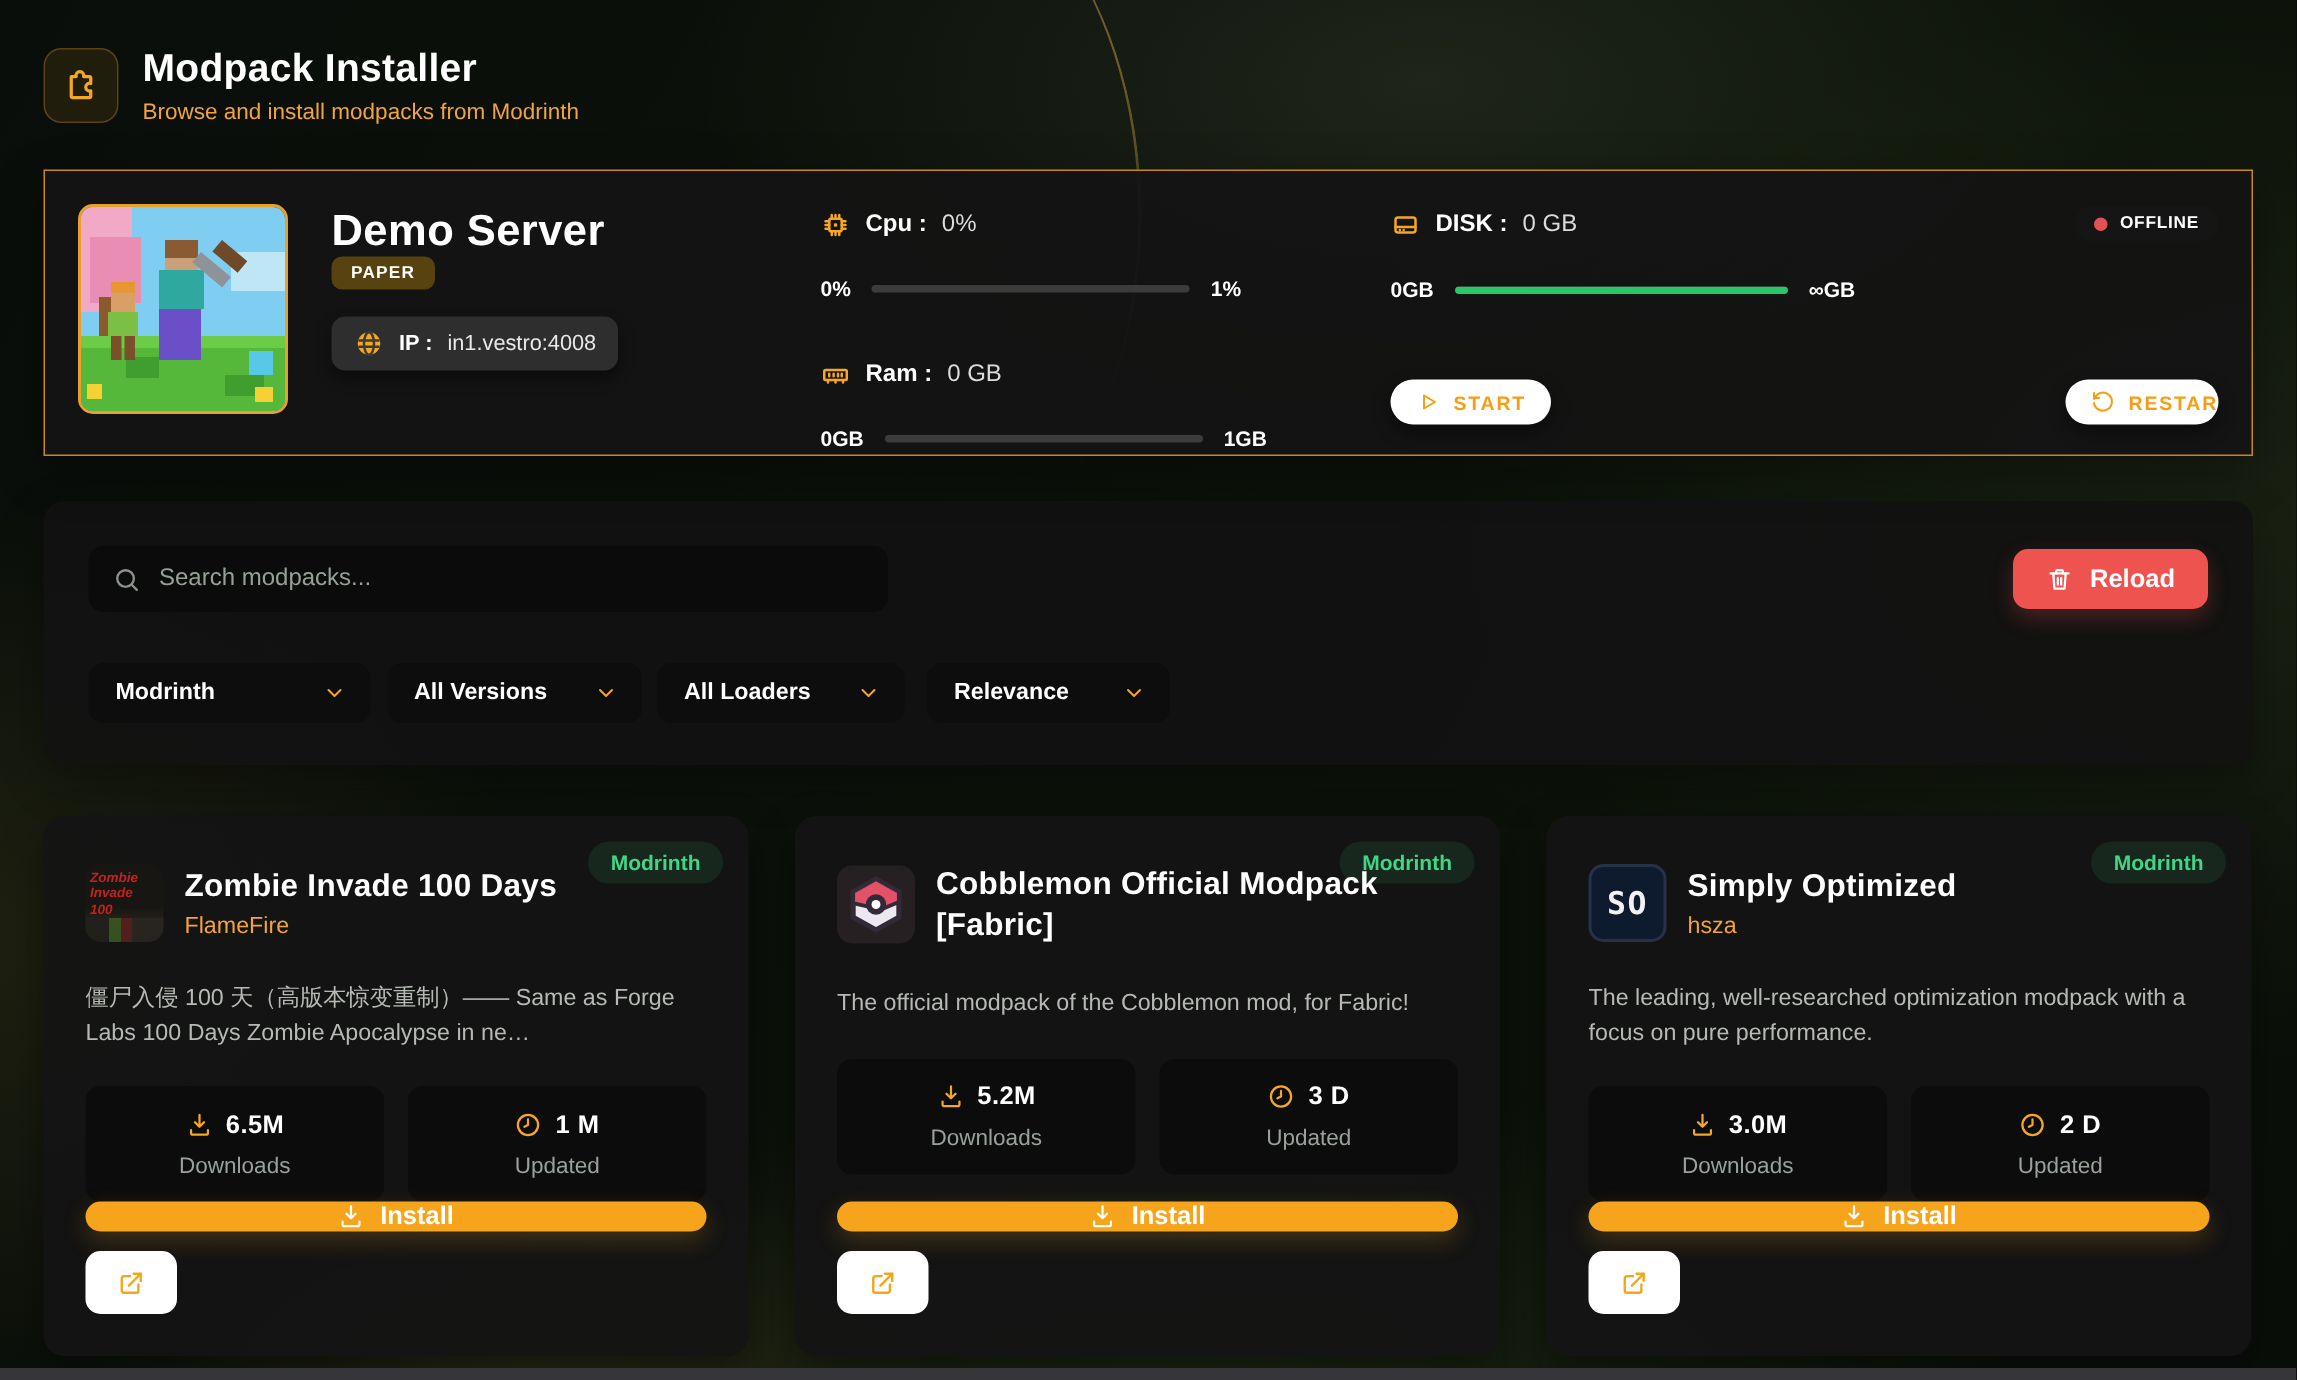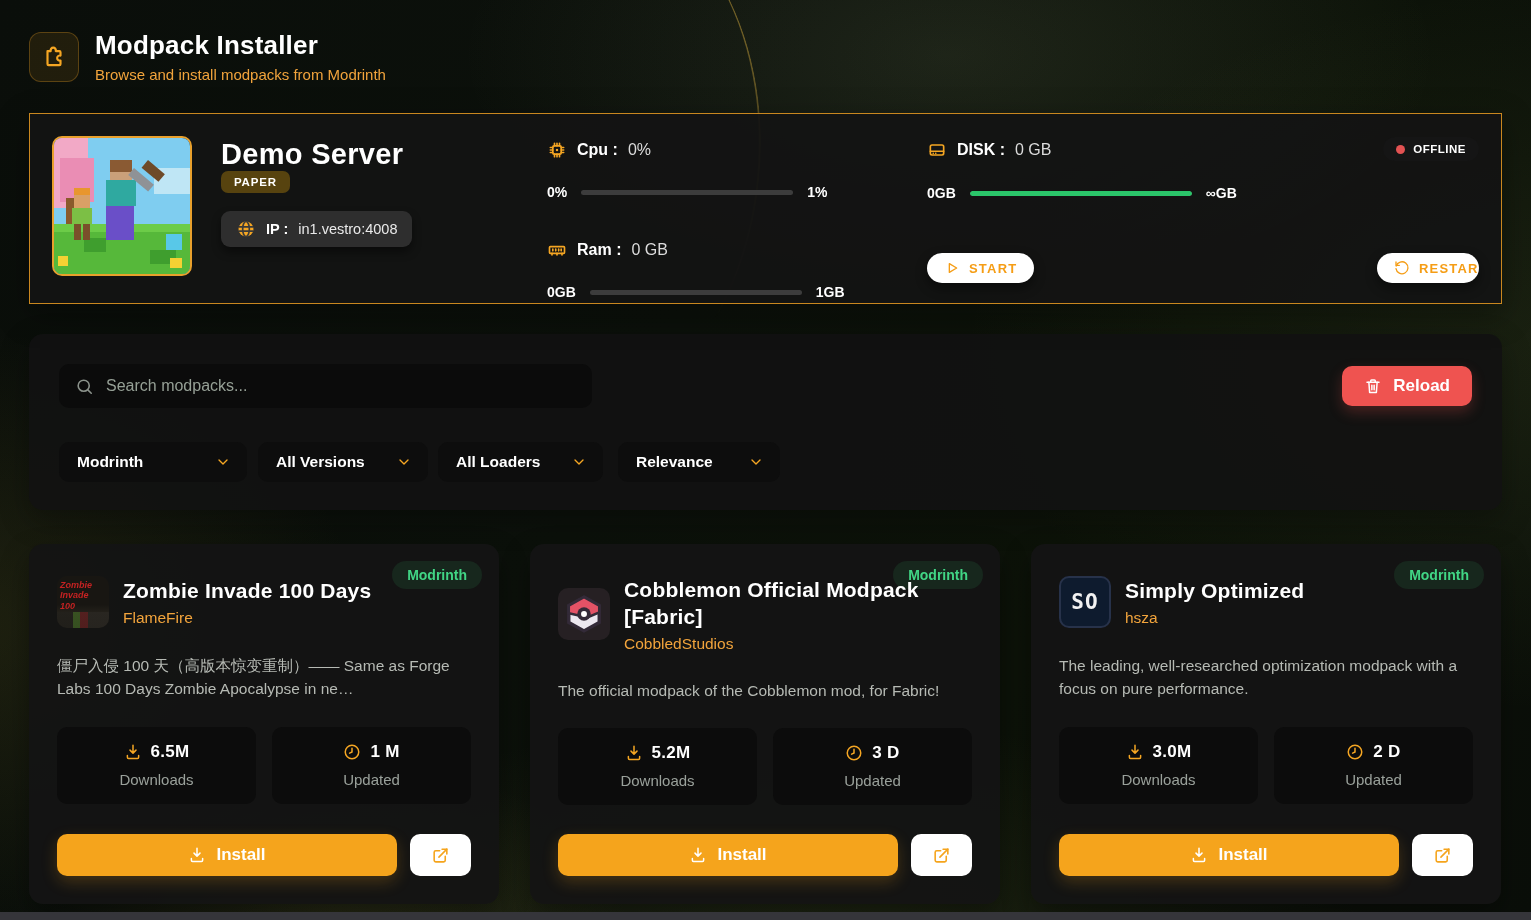--- a/index.html
+++ b/index.html
@@ -174,21 +174,21 @@
     display:-webkit-box; -webkit-line-clamp:2; -webkit-box-orient:vertical; overflow:hidden;
   }
   .stats-row { display:flex; gap:16px; margin-top:26px; }
   .stat-box {
     flex:1; height:77px; background:#0c0c0c; border-radius:10px;
     display:flex; flex-direction:column; align-items:center; justify-content:center; gap:9px;
   }
   .stat-top { display:flex; align-items:center; gap:9px; color:#f5a623; }
   .stat-top b { color:#fff; font-size:17px; font-weight:800; letter-spacing:.3px; }
   .stat-label { font-size:15px; color:#9aa19b; }
-  .mod-actions { display:flex; gap:13px; margin-top:auto; }
+  .mod-actions { display:flex; gap:13px; margin-top:auto;flex-direction:column; }
   .install-btn {
     flex:1; height:42px; border:none; border-radius:10px; background:#f5a41c;
     color:#fff; font-family:inherit; font-size:17px; font-weight:700;
     display:flex; align-items:center; justify-content:center; gap:10px; cursor:pointer;
     box-shadow:0 6px 16px rgba(245,164,28,.22);
   }
   .ext-btn {
     width:61px; height:42px; border:none; border-radius:10px; background:#fff;
     color:#f5a41c; display:flex; align-items:center; justify-content:center; cursor:pointer;
   }
@@ -475,21 +475,20 @@
         <div class="mod-thumb thumb-cobble">
           <svg width="44" height="44" viewBox="0 0 52 52">
             <polygon points="26,6 44,16 44,36 26,46 8,36 8,16" fill="#ece8f0" stroke="#332a38" stroke-width="4"></polygon>
             <path d="M8 16 L26 6 L44 16 L44 24 L30 30 L8 25 Z" fill="#e35266" stroke="#332a38" stroke-width="3"></path>
             <circle cx="26" cy="26" r="8" fill="#332a38"></circle>
             <circle cx="26" cy="26" r="3.5" fill="#ffffff"></circle>
           </svg>
         </div>
         <div class="mod-headtext">
           <h3 class="mod-title">Cobblemon Official Modpack [Fabric]</h3>
-          <div class="mod-author">CobbledStudios</div>
         </div>
       </div>
       <p class="mod-desc">The official modpack of the Cobblemon mod, for Fabric!</p>
       <div class="stats-row">
         <div class="stat-box">
           <div class="stat-top">
             <span>
               <svg class="ic" width="18" height="18" viewBox="0 0 24 24">
                   <path d="M12 3v10M8 9.5l4 4 4-4"></path>
                   <path d="M4.5 16.5v2.5A1.5 1.5 0 0 0 6 20.5h12a1.5 1.5 0 0 0 1.5-1.5v-2.5"></path>

